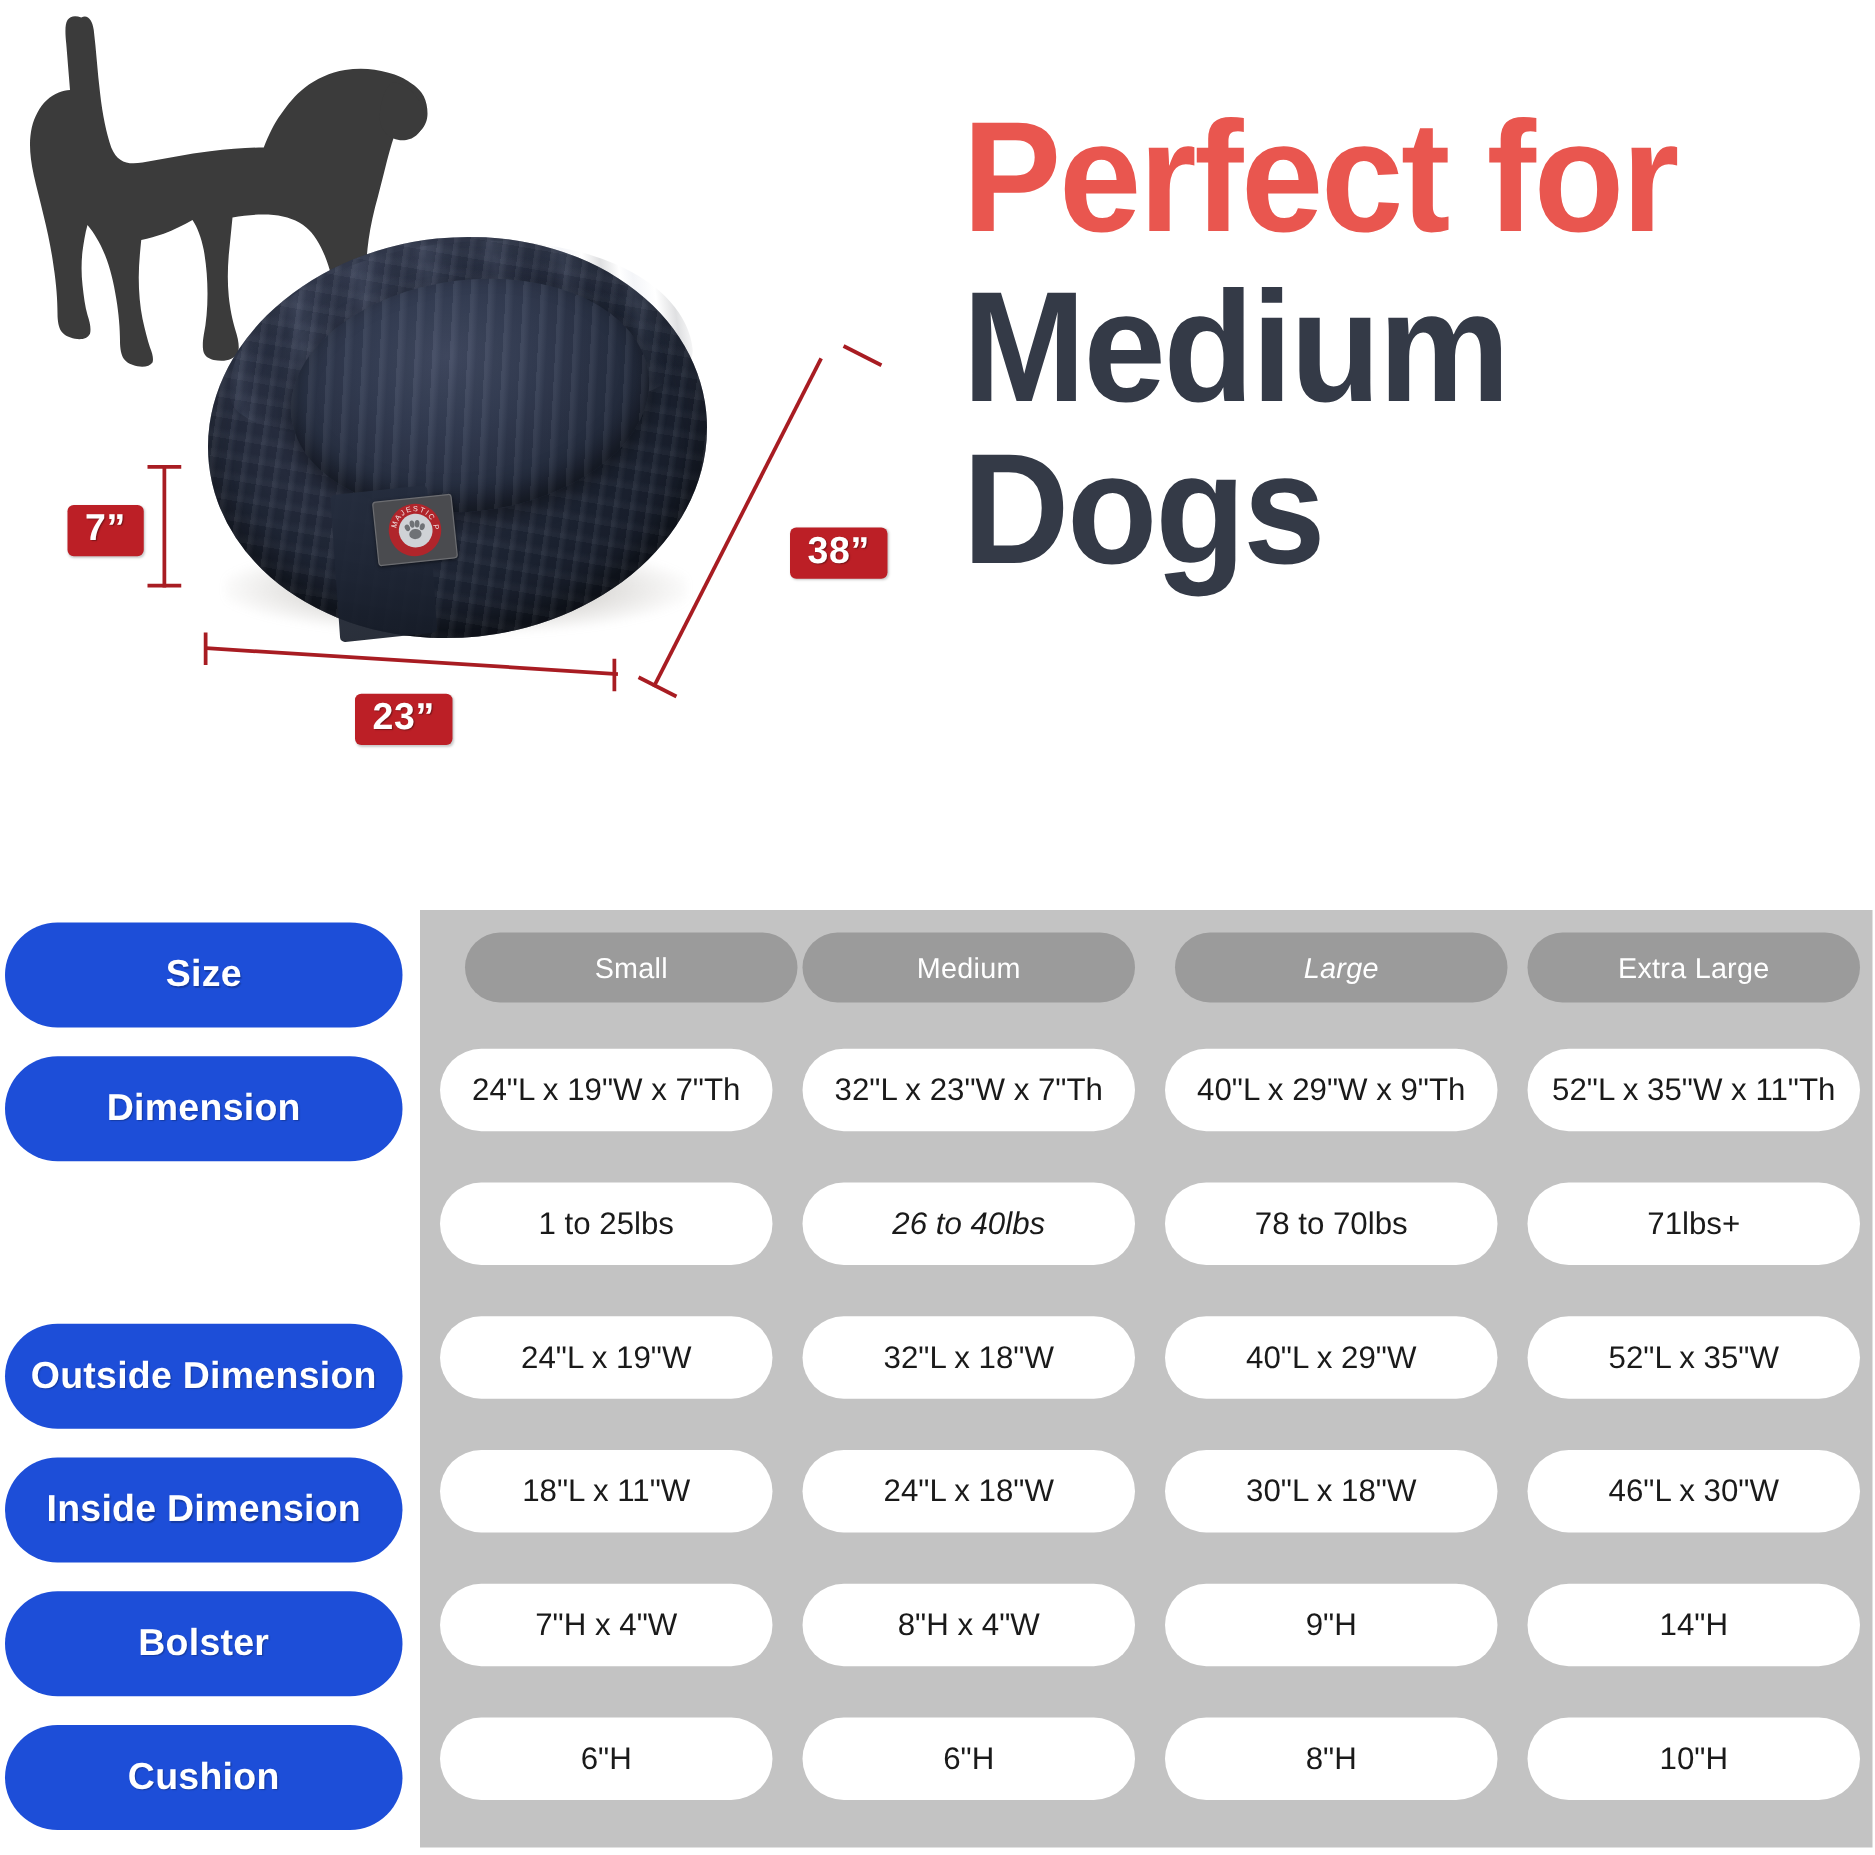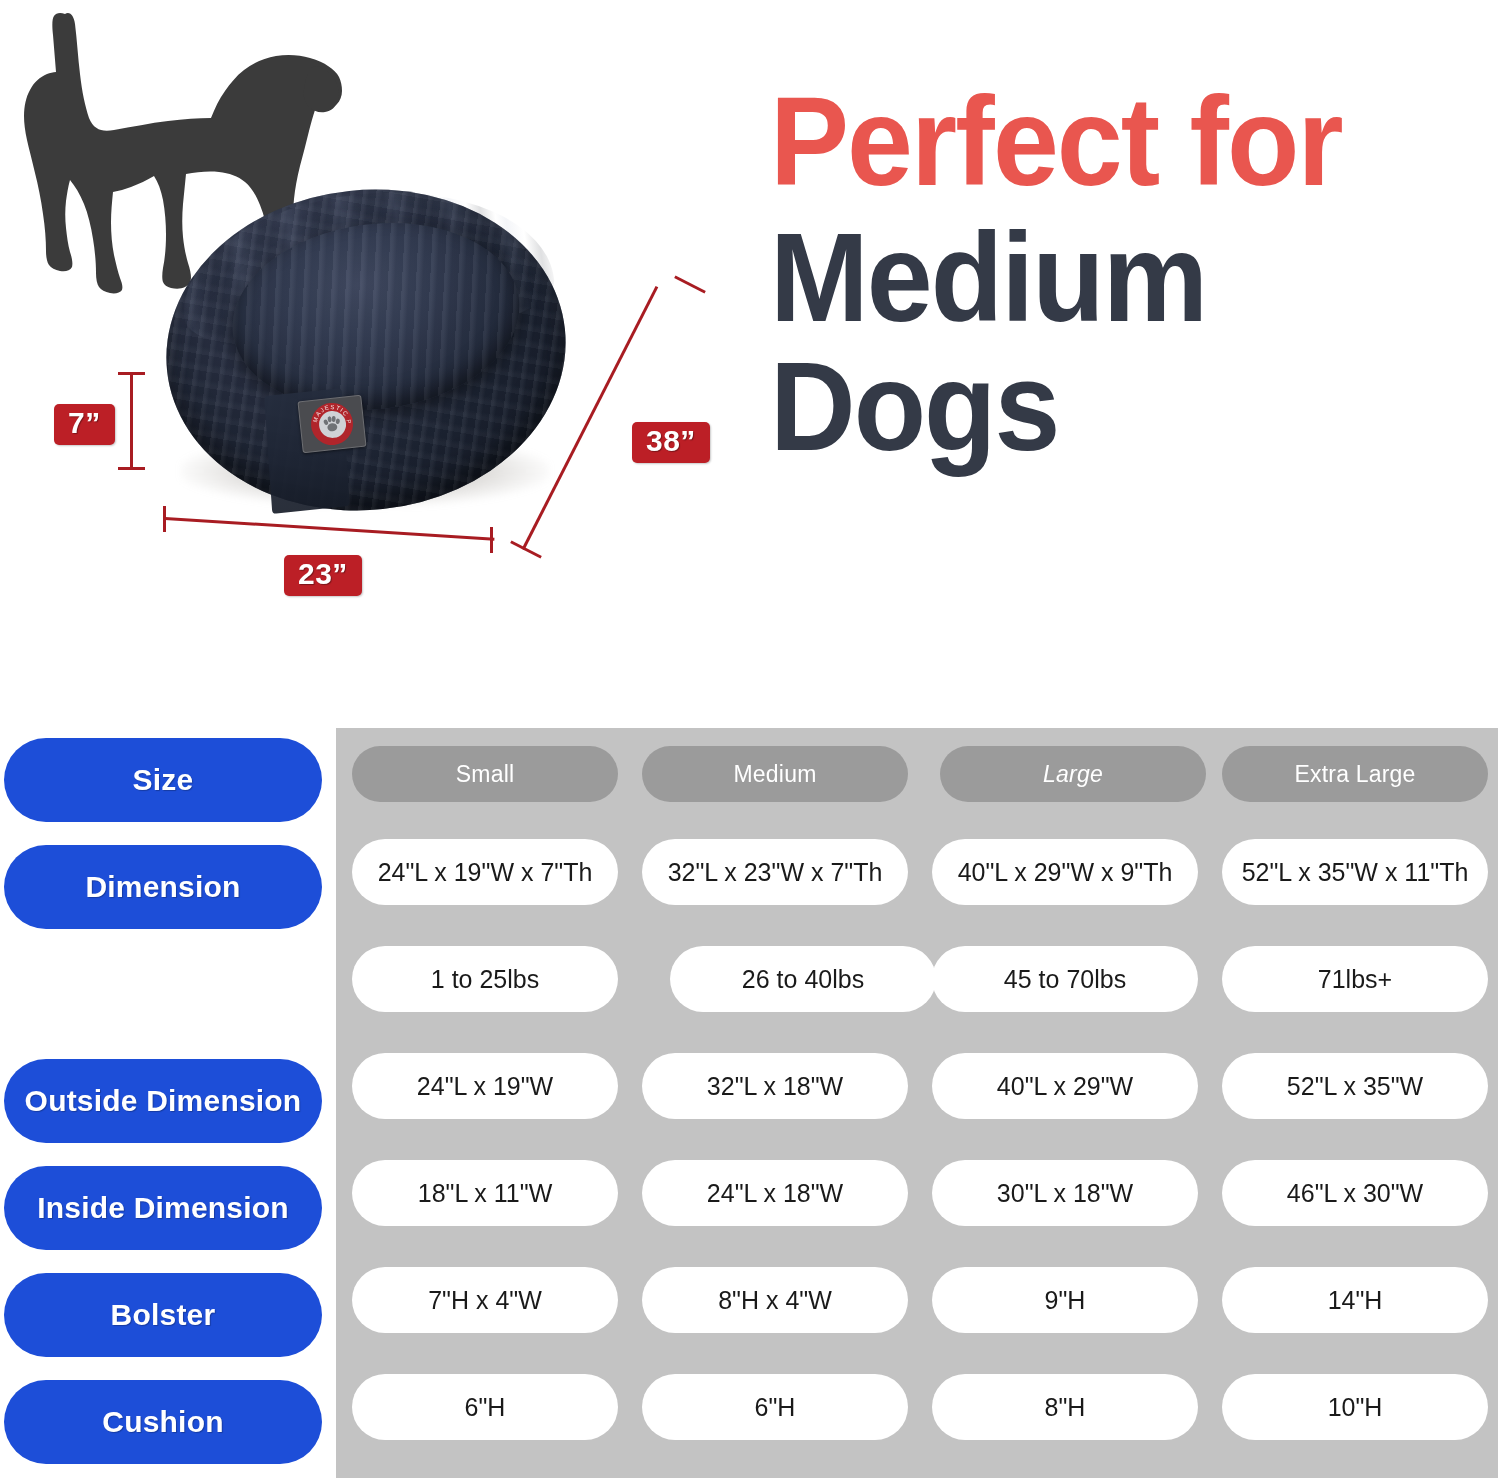--- a/index.html
+++ b/index.html
@@ -386,31 +386,31 @@
     <div id="table-panel"></div>
     <div id="row-labels">
         <div class="row-label" style="top: 10px;">Size</div>
         <div class="row-label" style="top: 117px;">Dimension</div>
         <div class="row-label" style="top: 331px;">Outside Dimension</div>
         <div class="row-label" style="top: 438px;">Inside Dimension</div>
         <div class="row-label" style="top: 545px;">Bolster</div>
         <div class="row-label" style="top: 652px;">Cushion</div>
       </div>
     <div id="table-cells">
-        <div class="col-header" style="left: 352px; top: 24px; width: 266px;">Small</div>
+        <div class="col-header" style="left: 372px; top: 24px; width: 266px;">Small</div>
         <div class="col-header" style="left: 642px; top: 24px; width: 266px;">Medium</div>
         <div class="col-header" style="left: 940px; top: 24px; width: 266px; font-style: italic;">Large</div>
         <div class="col-header" style="left: 1222px; top: 24px; width: 266px;">Extra Large</div>
         <div class="data-cell" style="left: 352px; top: 117px; width: 266px;">24"L x 19"W x 7"Th</div>
         <div class="data-cell" style="left: 642px; top: 117px; width: 266px;">32"L x 23"W x 7"Th</div>
         <div class="data-cell" style="left: 932px; top: 117px; width: 266px;">40"L x 29"W x 9"Th</div>
         <div class="data-cell" style="left: 1222px; top: 117px; width: 266px;">52"L x 35"W x 11"Th</div>
         <div class="data-cell" style="left: 352px; top: 224px; width: 266px;">1 to 25lbs</div>
-        <div class="data-cell" style="left: 670px; top: 224px; width: 266px;">26 to 40lbs</div>
-        <div class="data-cell" style="left: 932px; top: 224px; width: 266px;">45 to 70lbs</div>
+        <div class="data-cell" style="left: 642px; top: 224px; width: 266px; font-style: italic;">26 to 40lbs</div>
+        <div class="data-cell" style="left: 932px; top: 224px; width: 266px;">78 to 70lbs</div>
         <div class="data-cell" style="left: 1222px; top: 224px; width: 266px;">71lbs+</div>
         <div class="data-cell" style="left: 352px; top: 331px; width: 266px;">24"L x 19"W</div>
         <div class="data-cell" style="left: 642px; top: 331px; width: 266px;">32"L x 18"W</div>
         <div class="data-cell" style="left: 932px; top: 331px; width: 266px;">40"L x 29"W</div>
         <div class="data-cell" style="left: 1222px; top: 331px; width: 266px;">52"L x 35"W</div>
         <div class="data-cell" style="left: 352px; top: 438px; width: 266px;">18"L x 11"W</div>
         <div class="data-cell" style="left: 642px; top: 438px; width: 266px;">24"L x 18"W</div>
         <div class="data-cell" style="left: 932px; top: 438px; width: 266px;">30"L x 18"W</div>
         <div class="data-cell" style="left: 1222px; top: 438px; width: 266px;">46"L x 30"W</div>
         <div class="data-cell" style="left: 352px; top: 545px; width: 266px;">7"H x 4"W</div>

